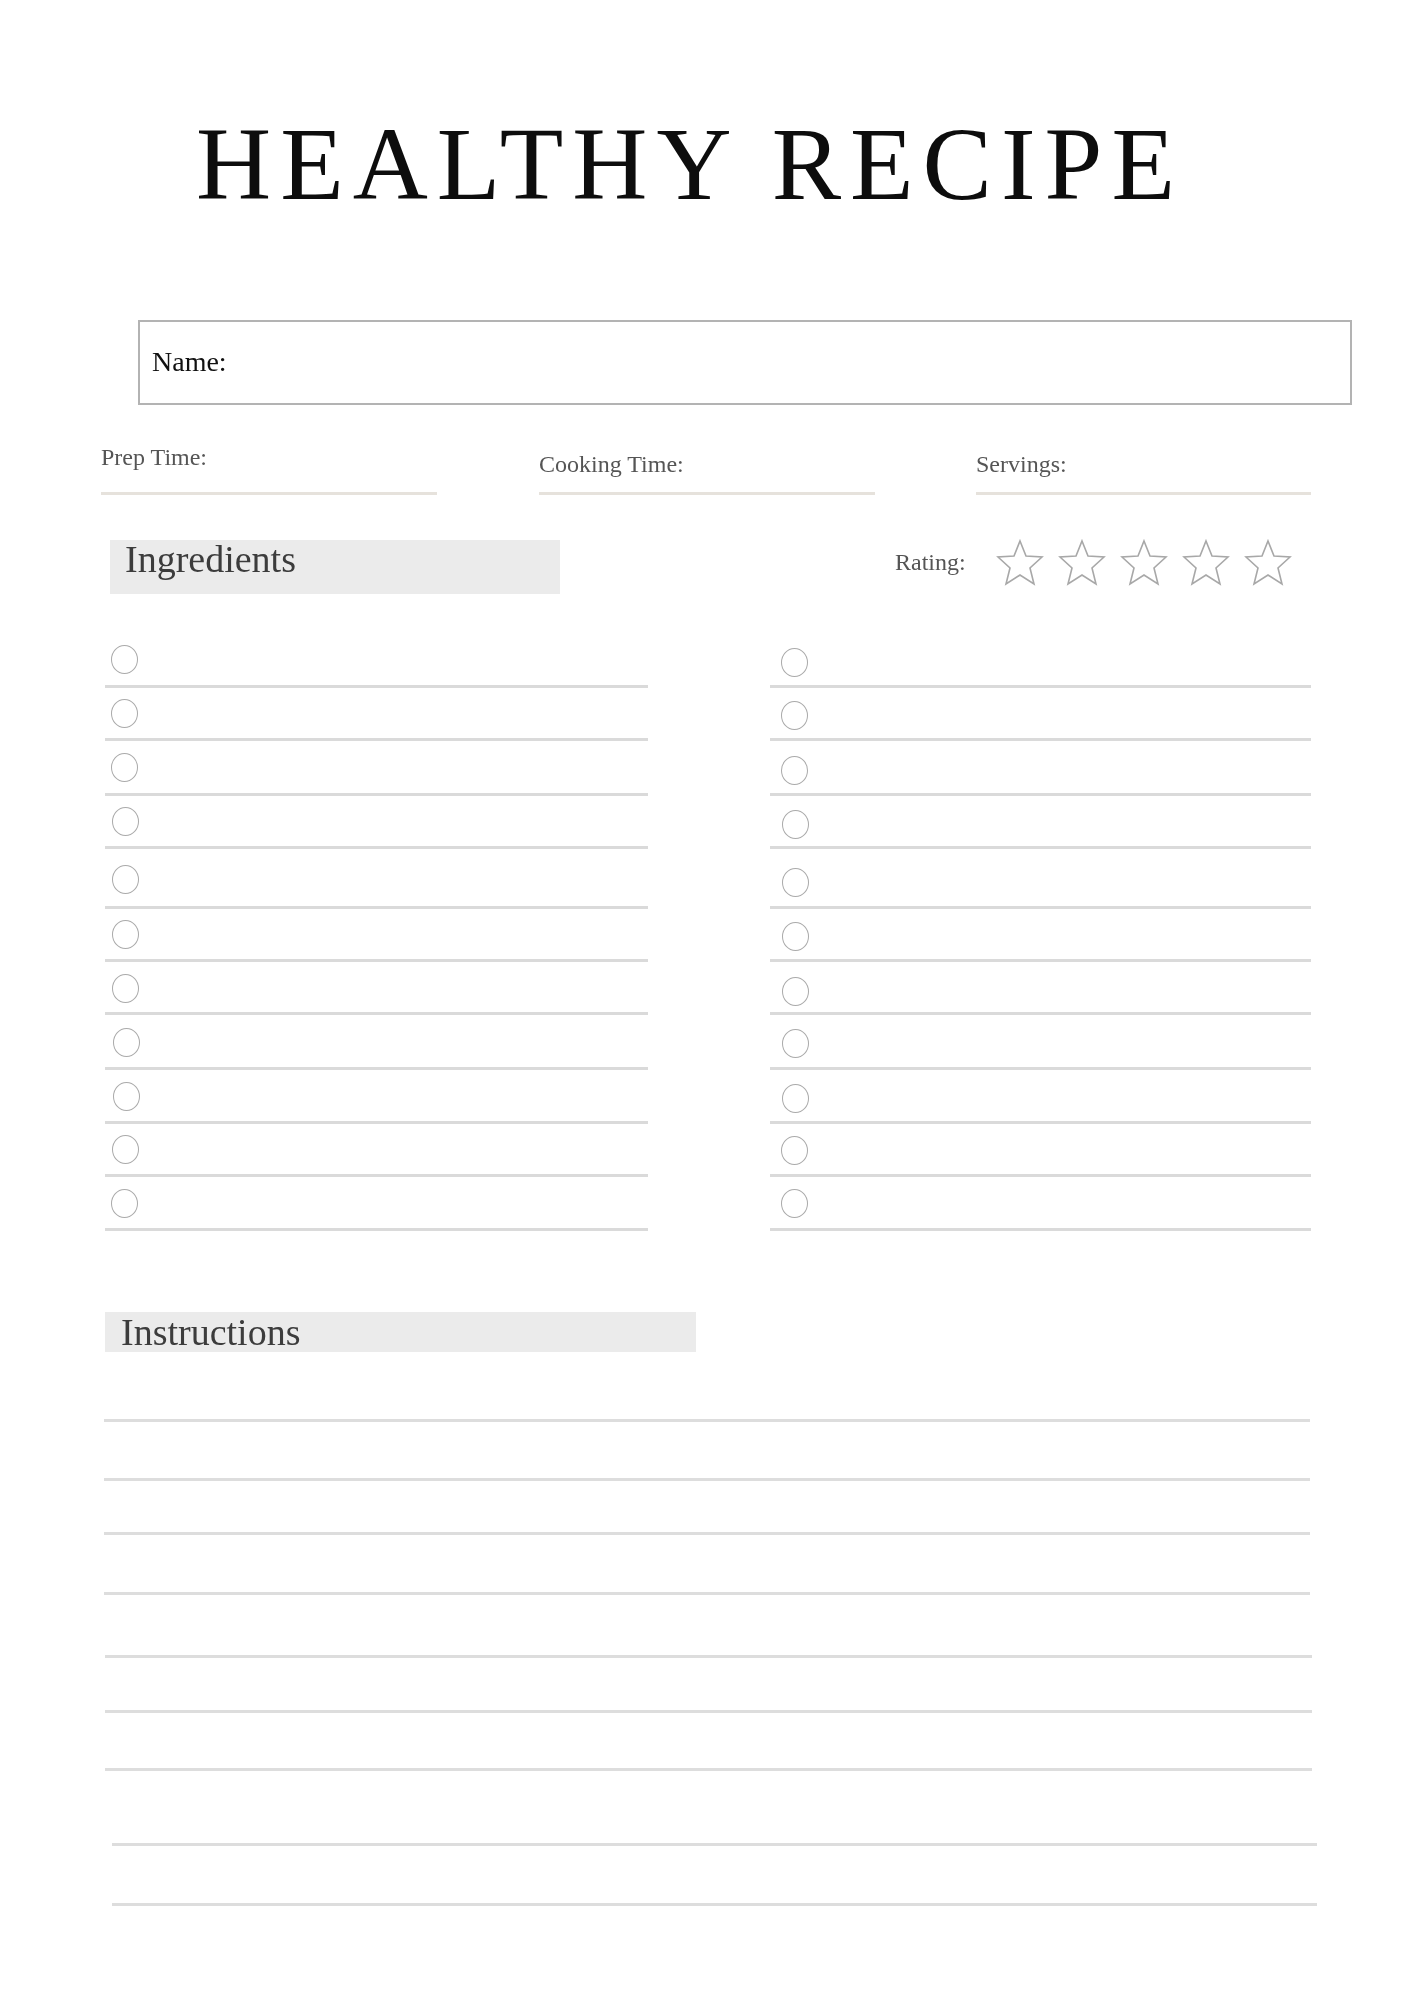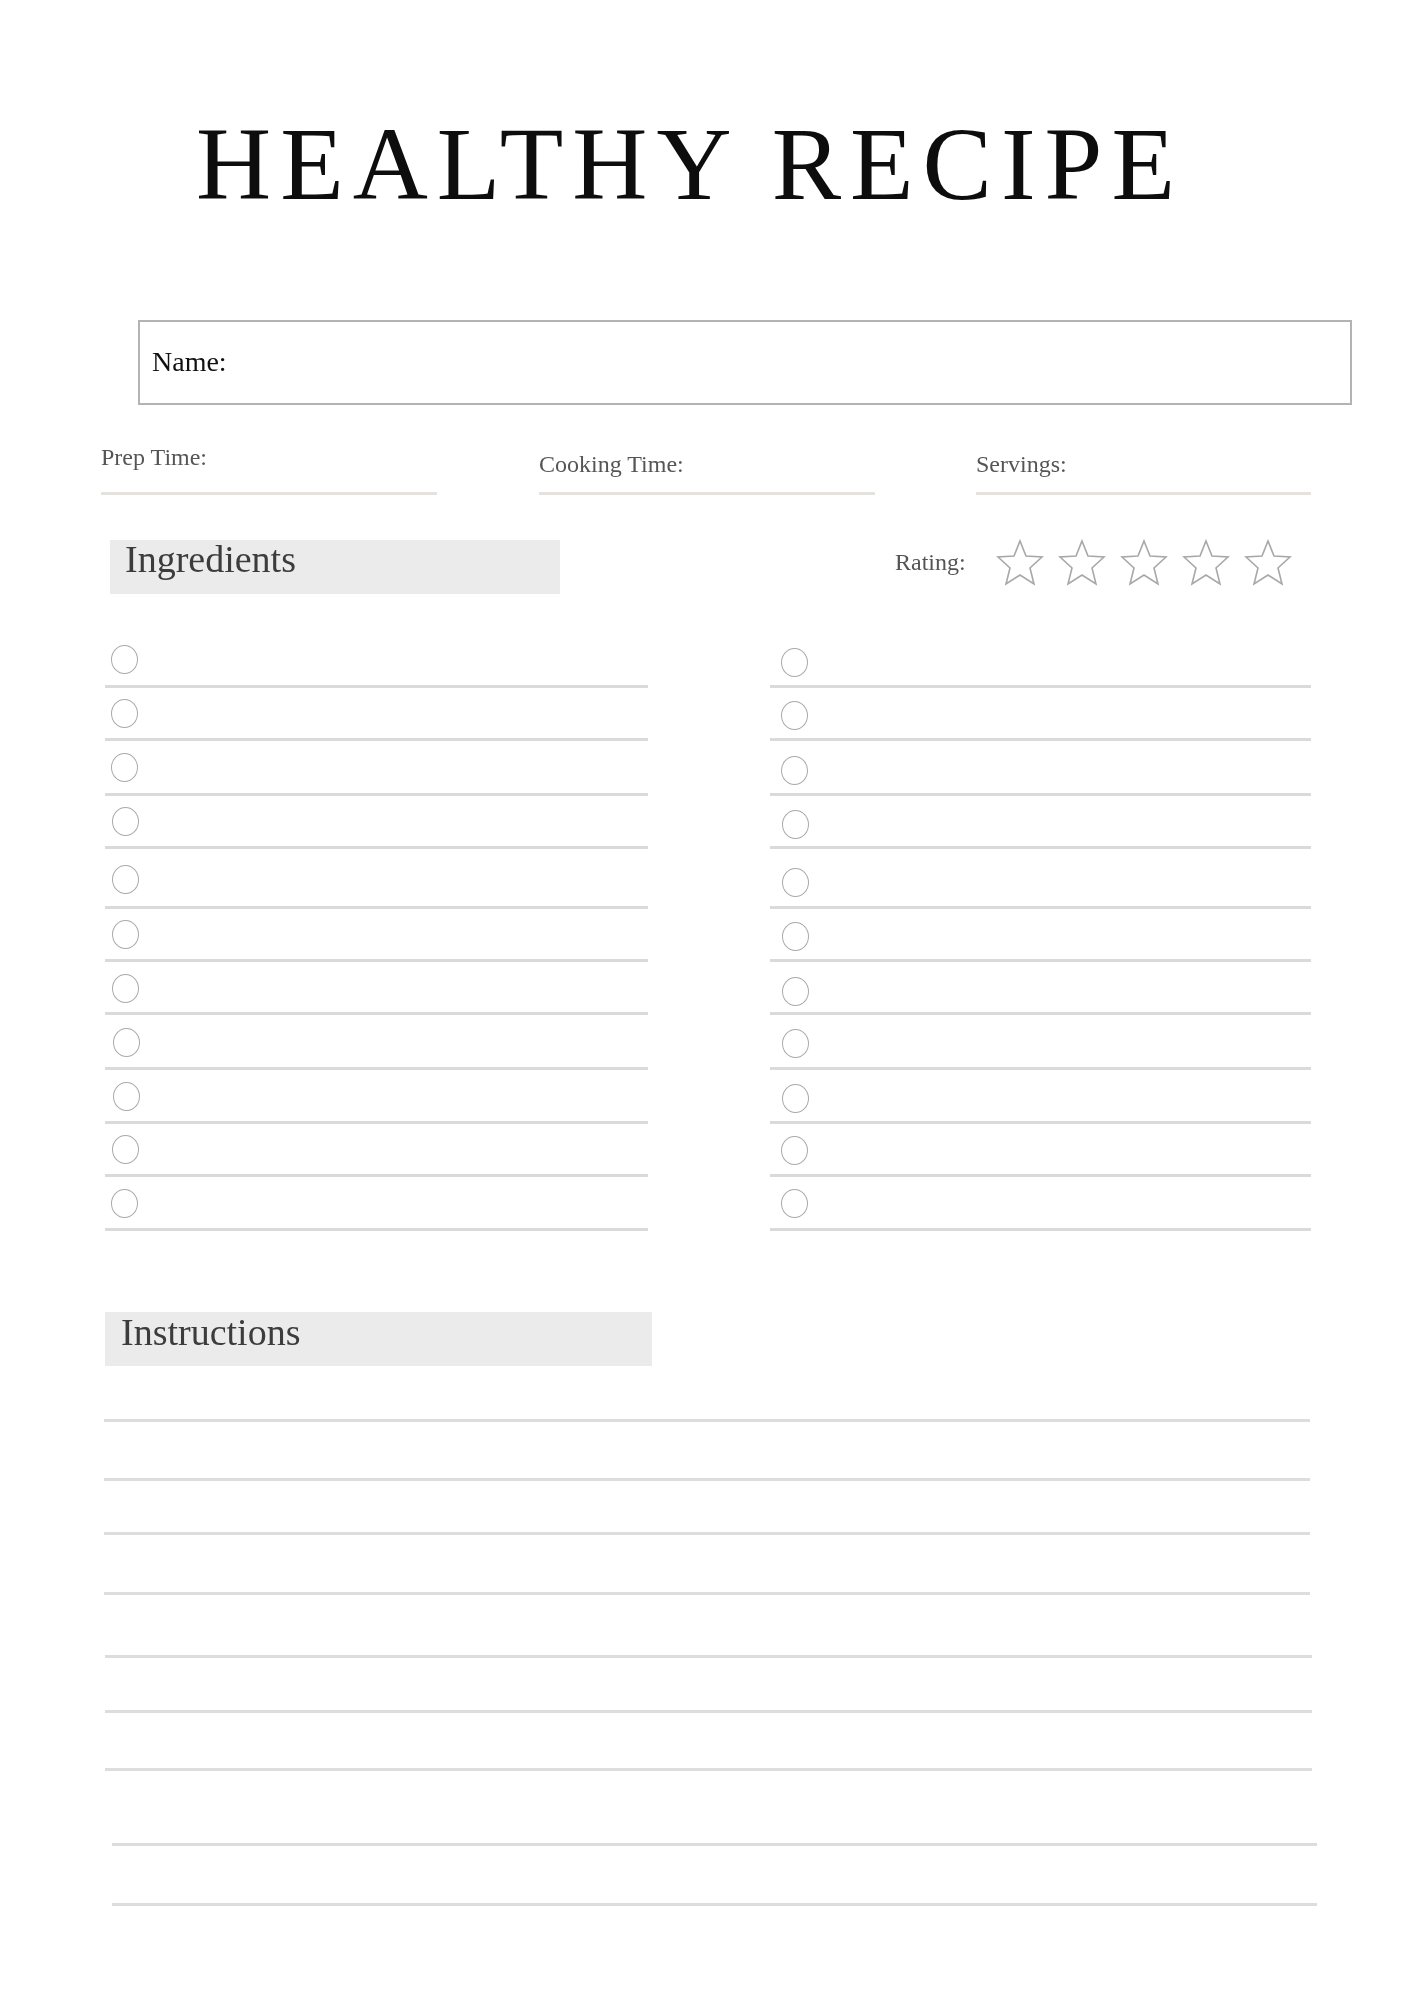--- a/index.html
+++ b/index.html
@@ -104,21 +104,21 @@
   <div class="abs circle" style="left:782px;top:1029px;"></div>
     <div class="abs rowline" style="left:770px;top:1067px;width:541px;"></div>
   <div class="abs circle" style="left:782px;top:1084px;"></div>
     <div class="abs rowline" style="left:770px;top:1121px;width:541px;"></div>
   <div class="abs circle" style="left:781px;top:1136px;"></div>
     <div class="abs rowline" style="left:770px;top:1174px;width:541px;"></div>
   <div class="abs circle" style="left:781px;top:1189px;"></div>
     <div class="abs rowline" style="left:770px;top:1228px;width:541px;"></div>
 </div>
 
-<div class="abs hdrbox" style="left:105px;top:1312px;width:547px;height:54px;">
+<div class="abs hdrbox" style="left:105px;top:1312px;width:547px;height:40px;padding-left:44px;">
   <span class="abs hdrtext" style="left:16px;top:1px;">Instructions</span>
 </div>
 
 <div>
   <div class="abs instline" style="left:104px;top:1419px;width:1206px;"></div>
   <div class="abs instline" style="left:104px;top:1478px;width:1206px;"></div>
   <div class="abs instline" style="left:104px;top:1532px;width:1206px;"></div>
   <div class="abs instline" style="left:104px;top:1592px;width:1206px;"></div>
   <div class="abs instline" style="left:105px;top:1655px;width:1207px;"></div>
   <div class="abs instline" style="left:105px;top:1710px;width:1207px;"></div>

